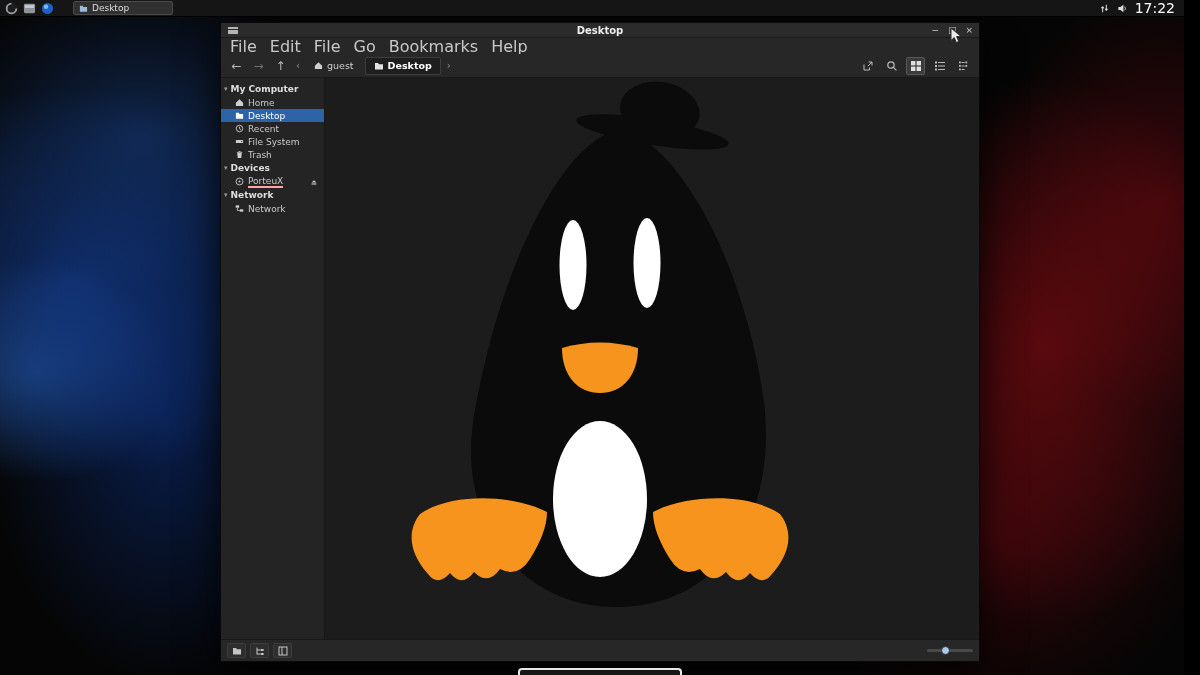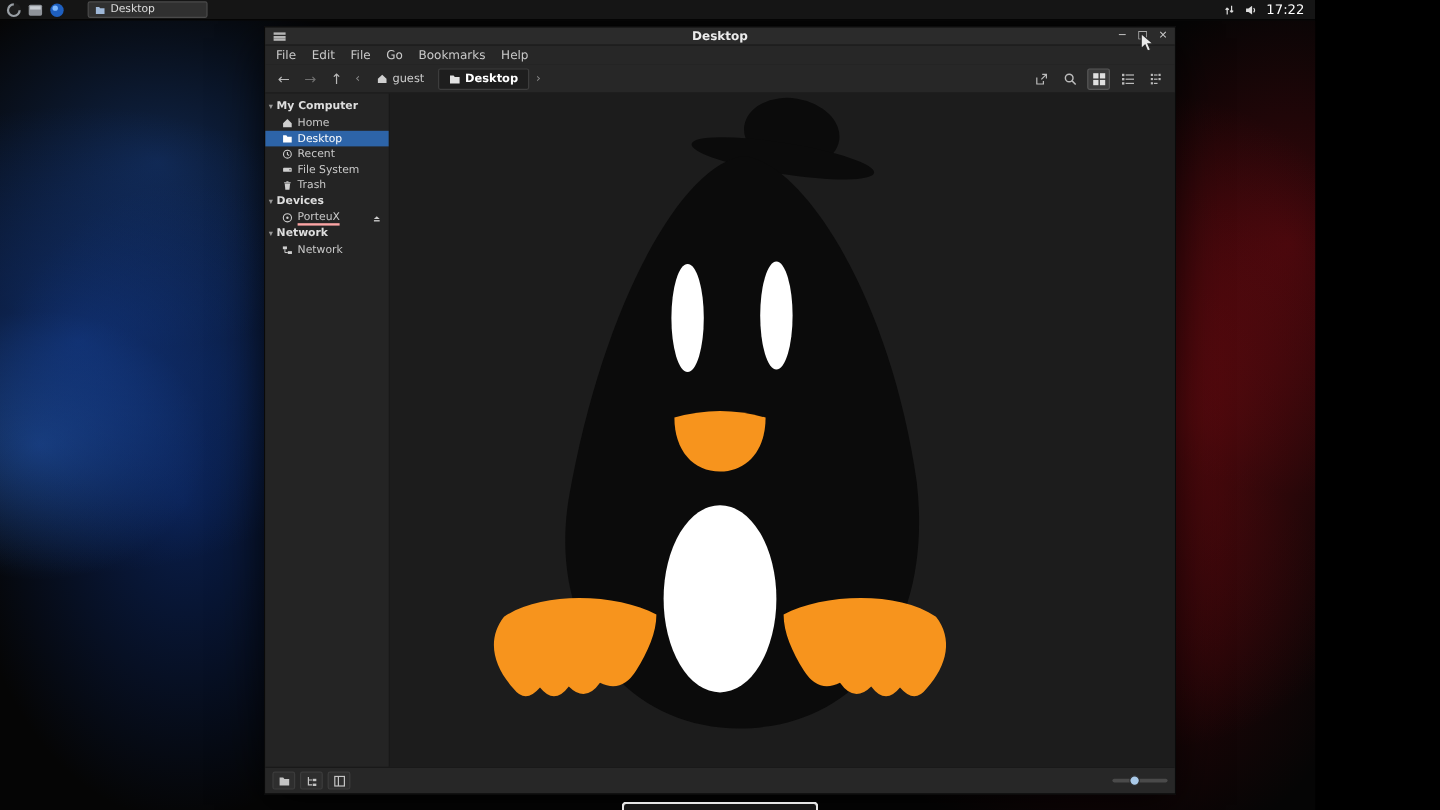--- a/index.html
+++ b/index.html
@@ -1,18 +1,18 @@
 <!DOCTYPE html>
 <html><head>
 <meta charset="utf-8">
 <style>
   * { margin:0; padding:0; box-sizing:border-box; }
   html,body { background:#000; }
   .screen {
-    position:relative; width:1096px; height:675px; overflow:hidden;
+    position:relative; width:1184px; height:675px; overflow:hidden;
     font-family:"DejaVu Sans", sans-serif; color:#ccc;
     background:
       radial-gradient(420px 300px at 6% 42%, rgba(25,80,190,.50), transparent 65%),
       radial-gradient(260px 380px at 14% 62%, rgba(15,60,160,.45), transparent 70%),
       radial-gradient(300px 220px at 12% 20%, rgba(40,110,230,.30), transparent 70%),
       radial-gradient(200px 160px at 3% 55%, rgba(60,140,255,.35), transparent 70%),
       radial-gradient(340px 420px at 88% 52%, rgba(190,15,25,.45), transparent 65%),
       radial-gradient(260px 300px at 98% 30%, rgba(140,10,20,.40), transparent 70%),
       radial-gradient(300px 260px at 84% 80%, rgba(120,8,16,.35), transparent 70%),
       #050505;
@@ -23,41 +23,41 @@
     position:absolute; top:0; left:0; right:0; height:17px; z-index:6;
     background:#151515; border-bottom:1px solid #000;
     display:flex; align-items:center; padding:0 5px; gap:5px; font-size:9px;
   }
   .tb-launcher { width:13px; height:13px; display:flex; align-items:center; justify-content:center; }
   .task-item {
     margin-left:14px; height:14px; width:100px; display:flex; align-items:center; gap:4px;
     background:#303030; border:1px solid #4a4a4a; border-radius:2px; padding:0 5px; color:#ddd;
   }
   .tray { margin-left:auto; display:flex; align-items:center; gap:7px; padding-right:4px; color:#eee; }
-  .clock { font-size:11px; color:#fff; }
+  .clock { font-size:14px; color:#fff; }
 
   
   .window {
     position:absolute; left:220px; top:22px; width:760px; height:640px;
     background:#222; border:1px solid #090909; box-shadow:0 10px 34px rgba(0,0,0,.75);
     display:flex; flex-direction:column;
   }
   .titlebar {
     height:15px; background:#2b2b2b; border-bottom:1px solid #1a1a1a;
     display:flex; align-items:center; position:relative; flex:0 0 auto;
   }
   .hamburger { margin-left:7px; width:10px; height:7px; border-top:2px solid #b5b5b5; border-bottom:2px solid #b5b5b5; position:relative; cursor:pointer; }
   .hamburger::after { content:""; position:absolute; left:0; right:0; top:1.5px; height:2px; background:#b5b5b5; }
   .title { position:absolute; left:0; right:0; text-align:center; font-size:10px; font-weight:bold; color:#ececec; pointer-events:none; }
   .winbtns { position:absolute; right:6px; top:0; display:flex; gap:9px; font-size:9px; color:#cfcfcf; height:15px; align-items:center; }
   .winbtn { cursor:pointer; line-height:1; }
 
   .menubar {
     height:16px; background:#272727; display:flex; align-items:center; gap:13px;
-    padding:0 9px; font-size:10px; color:#c9c9c9; flex:0 0 auto;
+    padding:0 9px; font-size:16px; color:#c9c9c9; flex:0 0 auto;
   }
   .menu-item { cursor:pointer; }
 
   .toolbar {
     height:24px; background:#272727; border-bottom:1px solid #191919; flex:0 0 auto;
     display:flex; align-items:center; padding:0 6px; gap:3px; font-size:12px; color:#b8b8b8;
   }
   .nav-btn { width:19px; text-align:center; cursor:pointer; line-height:1; }
   .nav-btn.dim { color:#6f6f6f; }
   .path-scroll { font-size:10px; color:#8a8a8a; width:10px; text-align:center; }

